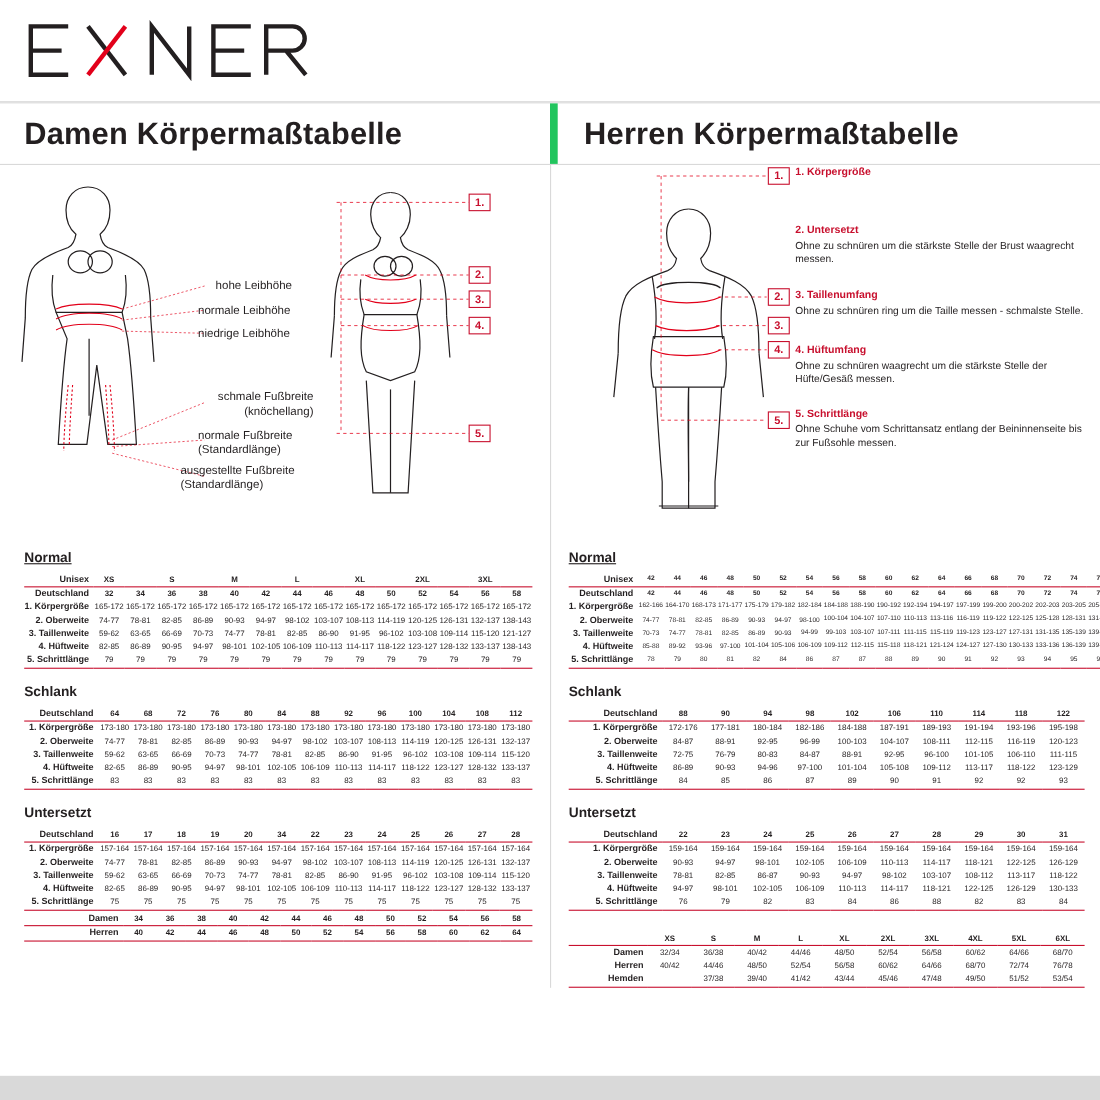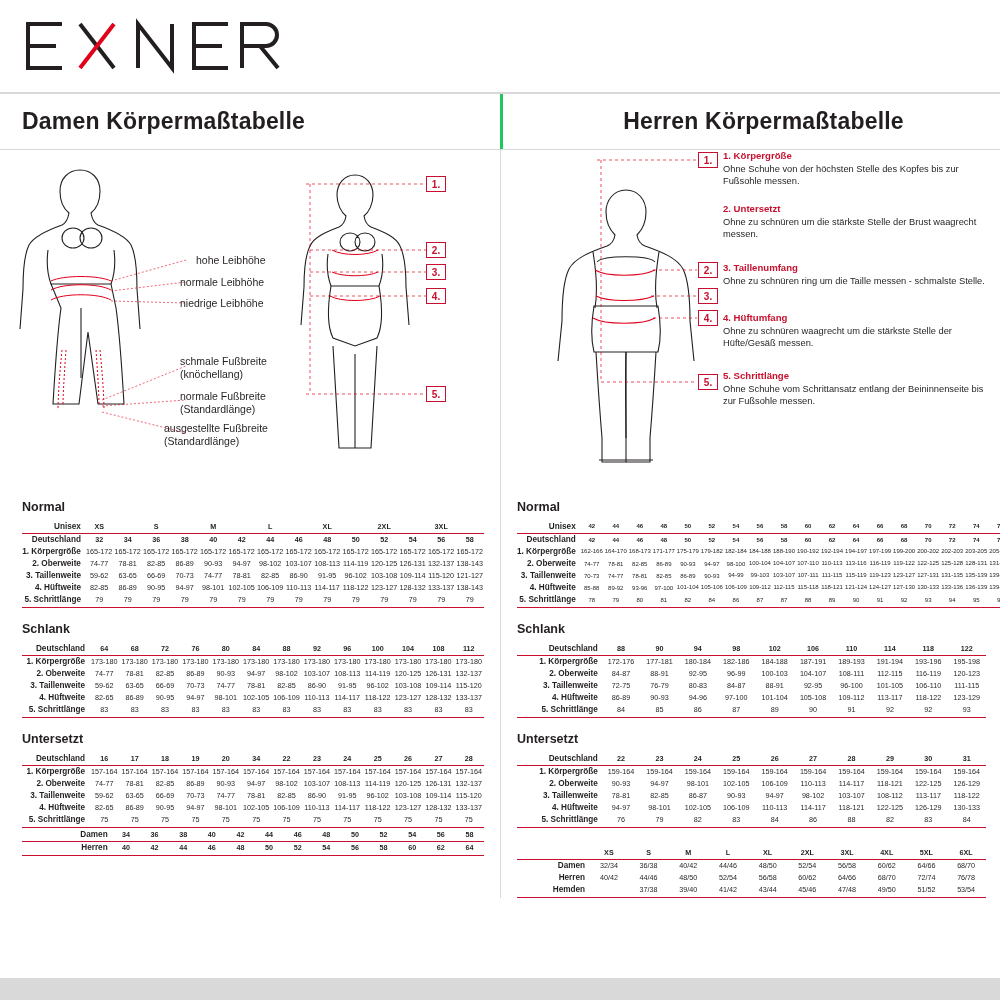--- a/index.html
+++ b/index.html
@@ -22,23 +22,23 @@
 
   .rule{height:1px;background:#d8d8d8;width:100%;}
 
   
   .title-band{
     height:55px;display:flex;align-items:center;
     border-top:1px solid #d9d9d9;border-bottom:1px solid #d9d9d9;
   }
   .title-band .col{width:500px;box-sizing:border-box;}
   .title-band .col.left{padding-left:22px;}
-  .title-band .col.right{padding-left:24px;border-left:3px solid #22c55e;height:55px;display:flex;align-items:center;justify-content:center;}
+  .title-band .col.right{padding-left:24px;border-left:7px solid #22c55e;height:55px;display:flex;align-items:center;}
   .title-band h1{
-    font-size:23px;font-weight:bold;margin:0;letter-spacing:.2px;color:#231f20;
+    font-size:28px;font-weight:bold;margin:0;letter-spacing:.2px;color:#231f20;
   }
 
   
   .body{display:flex;}
   .col-left{width:500px;box-sizing:border-box;}
   .col-right{width:500px;box-sizing:border-box;border-left:1px solid #d9d9d9;}
 
   
   .figures{position:relative;height:330px;}
   .figures.left{padding-left:10px;}
@@ -55,21 +55,21 @@
   }
 
   
   .desc{position:absolute;left:222px;width:268px;font-size:9.3px;line-height:1.32;color:#231f20;}
   .desc b{color:#c8102e;font-size:9.6px;}
 
   
   .tables{padding:14px 16px 0 22px;}
   .tables.right{padding-left:16px;padding-right:14px;}
   .sect-title{font-size:12.5px;font-weight:bold;margin:14px 0 6px 0;}
-  .sect-title.first{margin-top:6px;}
+  .sect-title.first{margin-top:6px;text-decoration:underline;}
   table{border-collapse:collapse;width:100%;font-size:7.2px;}
   table td,table th{padding:0;}
   .tbl .lbl{
     text-align:right;font-weight:bold;font-size:8.2px;white-space:nowrap;
     padding:1.5px 4px 1.5px 0;
   }
   .tbl .val{text-align:center;padding:1.5px 1px;white-space:nowrap;}
   .tbl tr.hdr td{border-bottom:1px solid #c8102e;font-weight:bold;padding-bottom:2px;}
   .tbl tr.hdr td.lbl{font-size:8.2px;}
   .tbl tr.sizes td{font-weight:bold;}
@@ -183,21 +183,21 @@
 
         <div class="numbox" style="left:426px;top:26px;">1.</div>
         <div class="numbox" style="left:426px;top:92px;">2.</div>
         <div class="numbox" style="left:426px;top:114px;">3.</div>
         <div class="numbox" style="left:426px;top:138px;">4.</div>
         <div class="numbox" style="left:426px;top:236px;">5.</div>
 
         <div class="callout" style="left:180px;top:104px;padding-left:16px;">hohe Leibhöhe</div>
         <div class="callout" style="left:180px;top:126px;">normale Leibhöhe</div>
         <div class="callout" style="left:180px;top:147px;">niedrige Leibhöhe</div>
-        <div class="callout" style="left:180px;top:205px;width:105px;">schmale Fußbreite (knöchellang)</div>
+        <div class="callout" style="left:180px;top:205px;width:105px;text-align:right;">schmale Fußbreite (knöchellang)</div>
         <div class="callout" style="left:180px;top:240px;width:105px;">normale Fußbreite (Standardlänge)</div>
         <div class="callout" style="left:164px;top:272px;width:110px;">ausgestellte Fußbreite (Standardlänge)</div>
       </div>
 
       <div class="tables">
 
         <div class="sect-title first">Normal</div>
         <table class="tbl">
           <tbody>
               <tr class="hdr">
@@ -603,21 +603,20 @@
 
         <div class="numbox" style="left:197px;top:2px;">1.</div>
         <div class="numbox" style="left:197px;top:112px;">2.</div>
         <div class="numbox" style="left:197px;top:138px;">3.</div>
         <div class="numbox" style="left:197px;top:160px;">4.</div>
         <div class="numbox" style="left:197px;top:224px;">5.</div>
 
         <div class="desc" style="top:0px;">
           <b>1.</b>
           <b>Körpergröße</b><br>
-          <span>Ohne Schuhe von der höchsten Stelle des Kopfes bis zur Fußsohle messen.</span>
         </div>
         <div class="desc" style="top:53px;">
           <b>2.</b>
           <b>Untersetzt</b><br>
           <span>Ohne zu schnüren um die stärkste Stelle der Brust waagrecht messen.</span>
         </div>
         <div class="desc" style="top:112px;">
           <b>3.</b>
           <b>Taillenumfang</b><br>
           <span>Ohne zu schnüren ring um die Taille messen - schmalste Stelle.</span>

